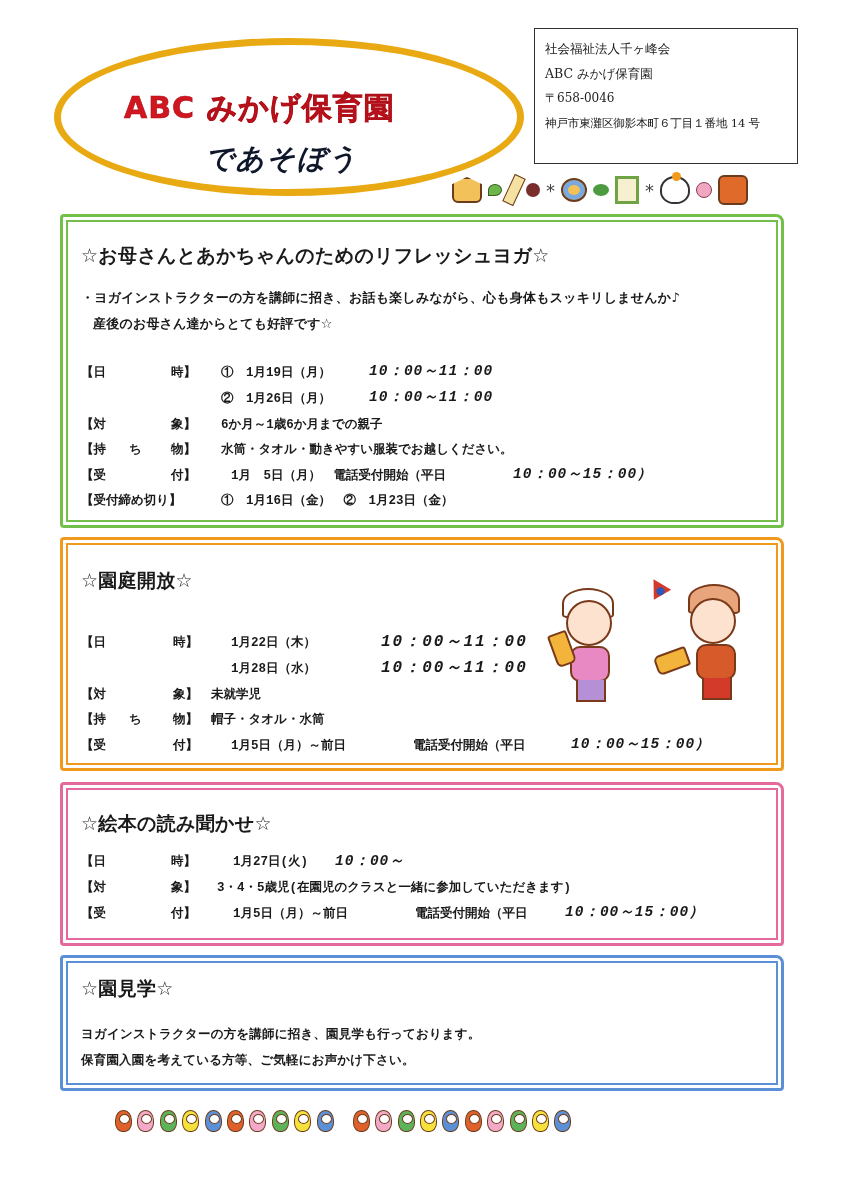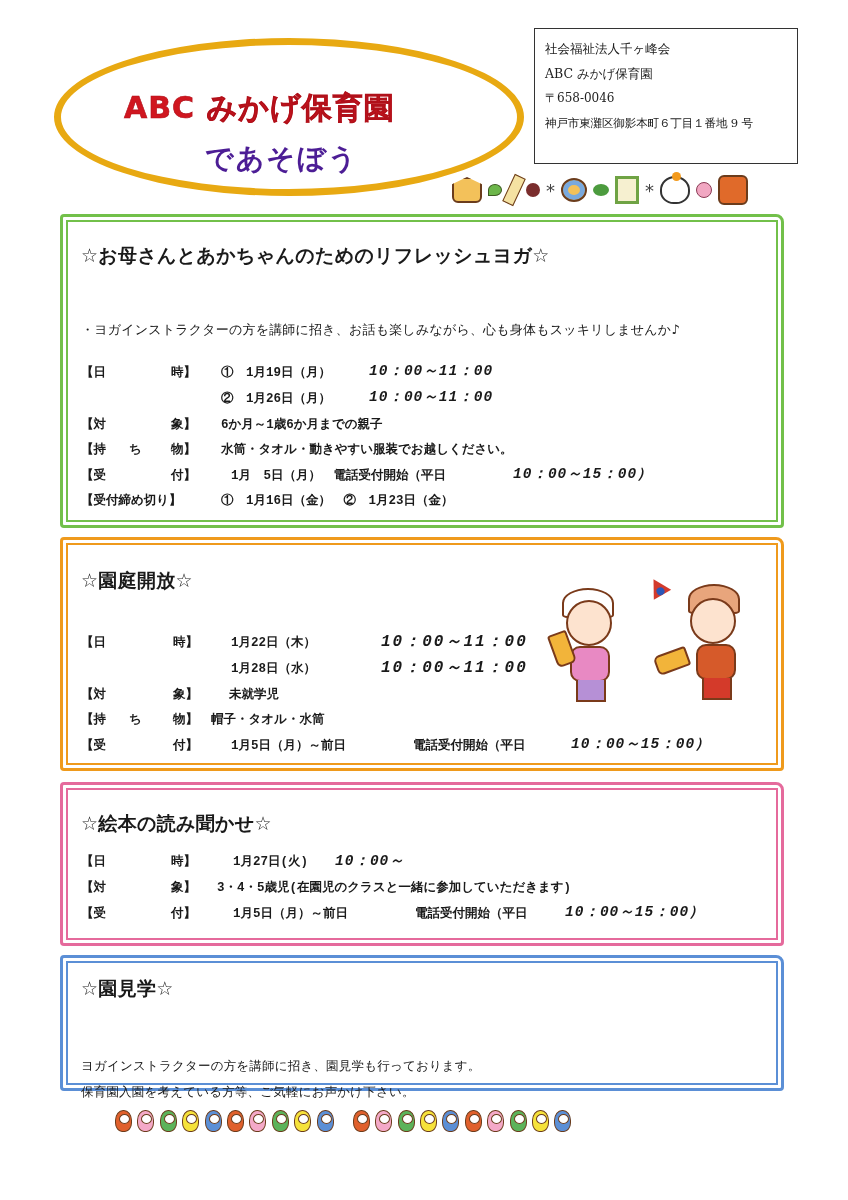--- a/index.html
+++ b/index.html
@@ -14,21 +14,21 @@
   }
   .title-main {
     position: absolute; left: 124px; top: 88px; width: 340px;
     font-family: "DejaVu Sans", sans-serif; font-weight: bold; font-size: 30px;
     color: #d0161f; letter-spacing: 1px; white-space: nowrap;
     -webkit-text-stroke: 0.6px #b0101a;
   }
   .title-sub {
     position: absolute; left: 205px; top: 140px;
     font-family: "DejaVu Sans", sans-serif; font-weight: bold; font-size: 28px;
-    color: #4c1d95; letter-spacing: 2px; white-space: nowrap;
+    color: #0f172a; letter-spacing: 2px; white-space: nowrap; font-style: italic;
   }
 
   
   .addr {
     position: absolute; left: 534px; top: 28px; width: 264px; height: 136px;
     border: 1.5px solid #333; padding: 8px 0 0 10px;
     font-family: "DejaVu Serif", "Liberation Serif", serif; font-size: 12.5px; color: #222;
   }
   .addr div { height: 24.5px; line-height: 24.5px; white-space: nowrap; }
   .addr .zip { font-size: 12px; }
@@ -65,21 +65,21 @@
   .box.green { top: 214px; height: 314px; border-color: #72c04a; border-radius: 4px 8px 4px 4px; }
   .box.orange { top: 537px; height: 234px; border-color: #ef9a1c; border-radius: 4px 8px 4px 4px; }
   .box.pink { top: 782px; height: 164px; border-color: #e56a9c; border-radius: 4px 8px 4px 4px; }
   .box.blue { top: 955px; height: 136px; border-color: #5b8fd6; border-radius: 4px 8px 4px 4px; }
 
   .sec-title {
     position: absolute; left: 18px; font-weight: bold; font-size: 19px; white-space: nowrap;
     color: #1a1a1a; letter-spacing: 0.3px;
   }
 
-  .txt { position: absolute; font-weight: normal; font-size: 13px; white-space: nowrap; color: #1a1a1a; letter-spacing: 0.2px; margin-top: 32px; }
+  .txt { position: absolute; font-weight: bold; font-size: 13px; white-space: nowrap; color: #1a1a1a; letter-spacing: 0.2px; }
   .lbl { position: absolute; font-weight: bold; font-size: 12.5px; white-space: nowrap; color: #1a1a1a; }
   .lbl .l { position: absolute; left: 0; }
   .lbl .m { position: absolute; font-family: Liberation Mono, monospace; }
   .lbl .r { position: absolute; }
   .big { font-size: 16px; font-style: italic; font-weight: bold; letter-spacing: 2px; }
   .mid { font-size: 14.5px; font-style: italic; font-weight: bold; letter-spacing: 1px; }
 
   
   .kids { position: absolute; left: 548px; top: 578px; width: 220px; height: 120px; }
   .kid { position: absolute; }
@@ -101,41 +101,42 @@
 <body>
 
 <div class="oval"></div>
 <div class="title-main">ABC みかげ保育園</div>
 <div class="title-sub">であそぼう</div>
 
 <div class="addr">
   <div>社会福祉法人千ヶ峰会</div>
   <div>ABC みかげ保育園</div>
   <div class="zip">〒658-0046</div>
-  <div class="street">神戸市東灘区御影本町６丁目１番地 9 号</div>
+  <div class="street">神戸市東灘区御影本町６丁目１番地 14 号</div>
 </div>
 
 <div class="deco">
   <span class="d-ema"></span>
   <span class="d-leaf"></span>
   <span class="d-kite"></span>
   <span class="d-flower"></span>
   <span class="d-ast">*</span>
   <span class="d-top"></span>
   <span class="d-sprig"></span>
   <span class="d-card"></span>
   <span class="d-ast">*</span>
   <span class="d-mochi"></span>
   <span class="d-ume"></span>
   <span class="d-doll"></span>
 </div>
 
 <div class="box green">
   <div class="sec-title" style="top:26px;">☆お母さんとあかちゃんのためのリフレッシュヨガ☆</div>
   <div class="txt" style="left:18px; top:72px;">・ヨガインストラクターの方を講師に招き、お話も楽しみながら、心も身体もスッキリしませんか♪</div>
+  <div class="txt" style="left:30px; top:98px;">産後のお母さん達からとても好評です☆</div>
 
   <div class="lbl" style="left:18px; top:147px; width:700px;">
     <span class="l">【日</span>
     <span class="r" style="left:90px;">時】</span>
     <span class="m" style="left:140px;">①　1月19日（月）</span>
     <span class="m mid" style="left:288px; top:-3px;">10：00～11：00</span>
   </div>
   <div class="lbl" style="left:18px; top:173px; width:700px;">
     <span class="m" style="left:140px;">②　1月26日（月）</span>
     <span class="m mid" style="left:288px; top:-3px;">10：00～11：00</span>
@@ -172,21 +173,21 @@
     <span class="m" style="left:150px;">1月22日（木）</span>
     <span class="m big" style="left:300px; top:-3px;">10：00～11：00</span>
   </div>
   <div class="lbl" style="left:18px; top:120px; width:500px;">
     <span class="m" style="left:150px;">1月28日（水）</span>
     <span class="m big" style="left:300px; top:-3px;">10：00～11：00</span>
   </div>
   <div class="lbl" style="left:18px; top:146px; width:500px;">
     <span class="l">【対</span>
     <span class="r" style="left:92px;">象】</span>
-    <span class="m" style="left:148px;">未就学児</span>
+    <span class="m" style="left:130px;">未就学児</span>
   </div>
   <div class="lbl" style="left:18px; top:171px; width:500px;">
     <span class="l">【持</span>
     <span class="m" style="left:48px;">ち</span>
     <span class="r" style="left:92px;">物】</span>
     <span class="m" style="left:130px;">帽子・タオル・水筒</span>
   </div>
   <div class="lbl" style="left:18px; top:197px; width:700px;">
     <span class="l">【受</span>
     <span class="r" style="left:92px;">付】</span>

